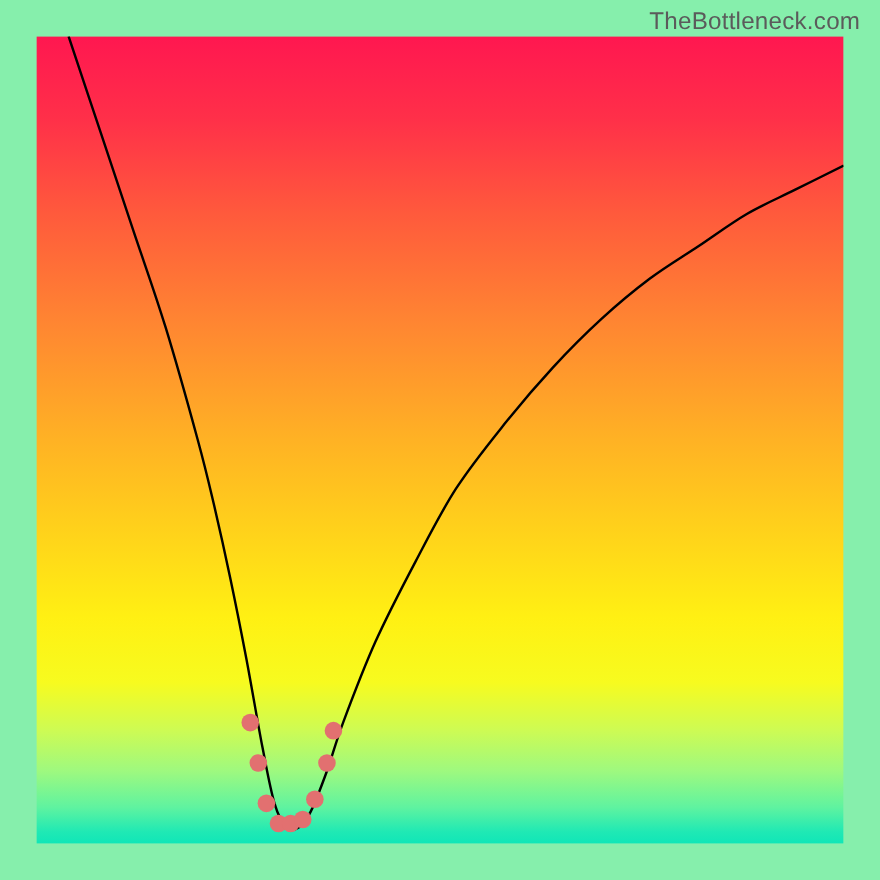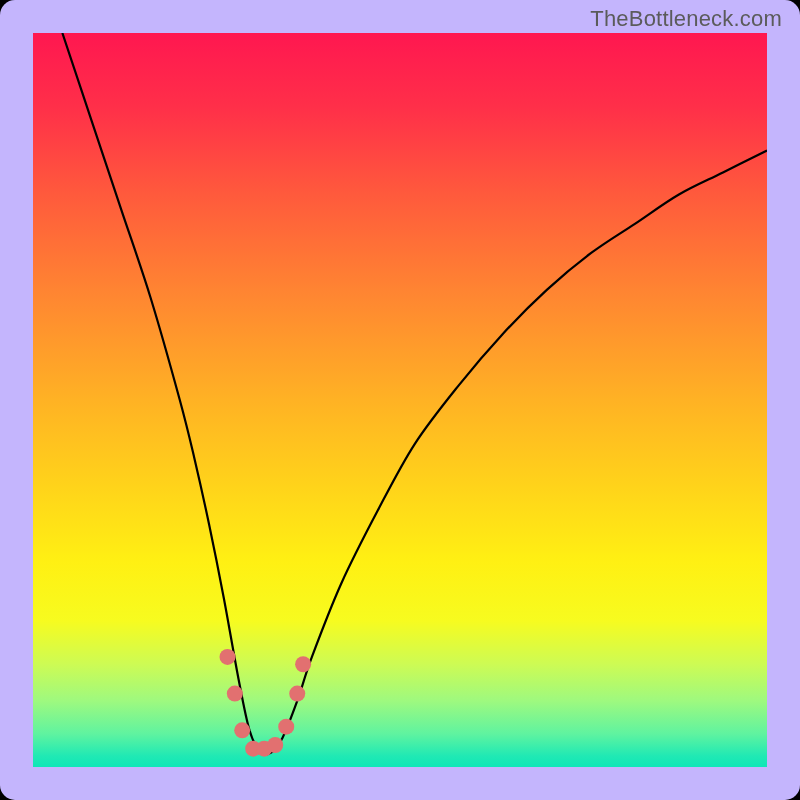--- a/index.html
+++ b/index.html
@@ -8,22 +8,21 @@
     width: 800px;
     height: 800px;
     overflow: hidden;
     background: #000;
     font-family: Arial, sans-serif;
   }
   .stage {
     position: relative;
     width: 800px;
     height: 800px;
-    background: #c4b5fd;
-    border-radius: 15px;
+    background: #86efac;
   }
   .plot-area {
     position: absolute;
     left: 33px;
     top: 33px;
     width: 734px;
     height: 734px;
     overflow: hidden;
   }
   .gradient-bg {

